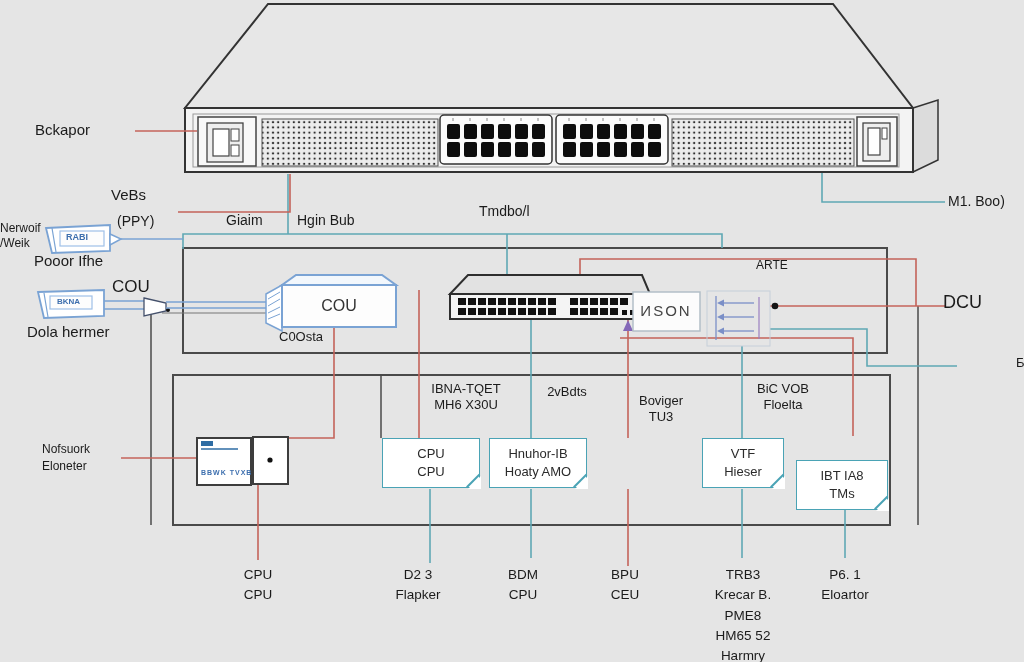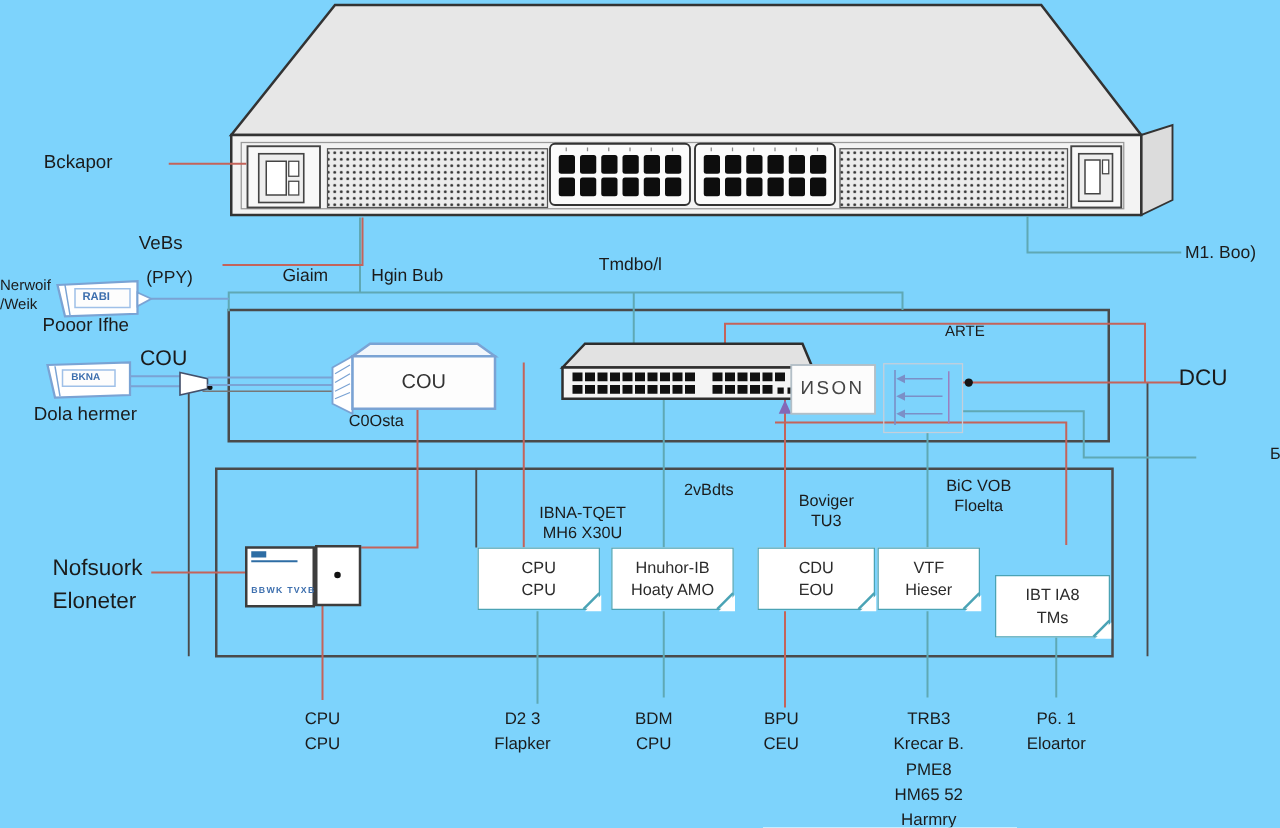--- a/index.html
+++ b/index.html
@@ -1,16 +1,16 @@
 <!DOCTYPE html>
 <html><head>
 <meta charset="utf-8">
 <style>
   html,body{margin:0;padding:0;background:#fff;}
-  #stage{position:relative;width:1024px;height:662px;background:#7dd3fc;overflow:hidden;
+  #stage{position:relative;width:1024px;height:662px;background:#e5e5e5;overflow:hidden;
          font-family:"Liberation Sans",sans-serif;}
   #base{position:absolute;left:0;top:0;z-index:1;}
   .t{position:absolute;z-index:3;color:#1b1b1b;white-space:nowrap;line-height:1.25;}
   .ctr{transform:translateX(-50%);text-align:center;}
   .blue-t{color:#3d6fae;font-weight:bold;}
   .note{position:absolute;z-index:2;border:1.6px solid #4aa3b5;background:#fff;
         display:flex;flex-direction:column;align-items:center;justify-content:center;
         font-size:13px;line-height:1.35;color:#2b2b2b;text-align:center;}
   .note::before{content:"";position:absolute;bottom:-1.6px;right:-1.6px;width:0;height:0;
         border-style:solid;border-width:0 0 13px 13px;
@@ -249,21 +249,21 @@
 <div class="t" style="left:27px;top:323px;font-size:15px;">Dola hermer</div>
 
 <div class="t ctr" style="left:339px;top:296px;font-size:16px;color:#333;">COU</div>
 <div class="t" style="left:279px;top:329px;font-size:13px;">C0Osta</div>
 <div class="t ctr" style="left:666px;top:302px;font-size:15px;letter-spacing:2px;color:#444;">ИSON</div>
 <div class="t" style="left:756px;top:258px;font-size:12px;">ARTE</div>
 
 <div class="t" style="left:943px;top:291px;font-size:18px;">DCU</div>
 <div class="t" style="left:1016px;top:355px;font-size:13px;">Бoanrcet</div>
 
-<div class="t ctr" style="left:466px;top:402px;font-size:13px;">
+<div class="t ctr" style="left:466px;top:381px;font-size:13px;">
   <div>IBNA-TQET</div>
   <div>MH6 X30U</div>
 </div>
 <div class="t ctr" style="left:567px;top:384px;font-size:13px;">2vBdts</div>
 <div class="t ctr" style="left:661px;top:381px;font-size:13px;margin-top:12px;">
   <div>Boviger</div>
   <div>TU3</div>
 </div>
 <div class="t ctr" style="left:783px;top:381px;font-size:13px;">
   <div>BiC VOB</div>
@@ -271,34 +271,30 @@
 </div>
 
 <div class="note" style="left:382px;top:438px;width:96px;height:48px;">
   <div>CPU</div>
   <div>CPU</div>
 </div>
 <div class="note" style="left:489px;top:438px;width:96px;height:48px;">
   <div>Hnuhor-IB</div>
   <div>Hoaty AMO</div>
 </div>
-<div class="note" style="left:606px;top:438px;width:92px;height:48px;">
-  <div>CDU</div>
-  <div>EOU</div>
-</div>
 <div class="note" style="left:702px;top:438px;width:80px;height:48px;">
   <div>VTF</div>
   <div>Hieser</div>
 </div>
 <div class="note" style="left:796px;top:438px;width:90px;height:48px;margin-top:22px;">
   <div>IBT IA8</div>
   <div>TMs</div>
 </div>
 
-<div class="t" style="left:42px;top:441px;font-size:18px;line-height:1.45;">
+<div class="t" style="left:42px;top:441px;font-size:12px;line-height:1.45;">
   <div>Nofsuork</div>
   <div>Eloneter</div>
 </div>
 <div class="t blue-t" style="left:201px;top:469px;font-size:7px;letter-spacing:1px;">BBWK TVXB</div>
 
 <div class="t ctr" style="left:258px;top:565px;font-size:13.5px;line-height:1.5;">
   <div>CPU</div>
   <div>CPU</div>
 </div>
 <div class="t ctr" style="left:418px;top:565px;font-size:13.5px;line-height:1.5;text-align:center;">

